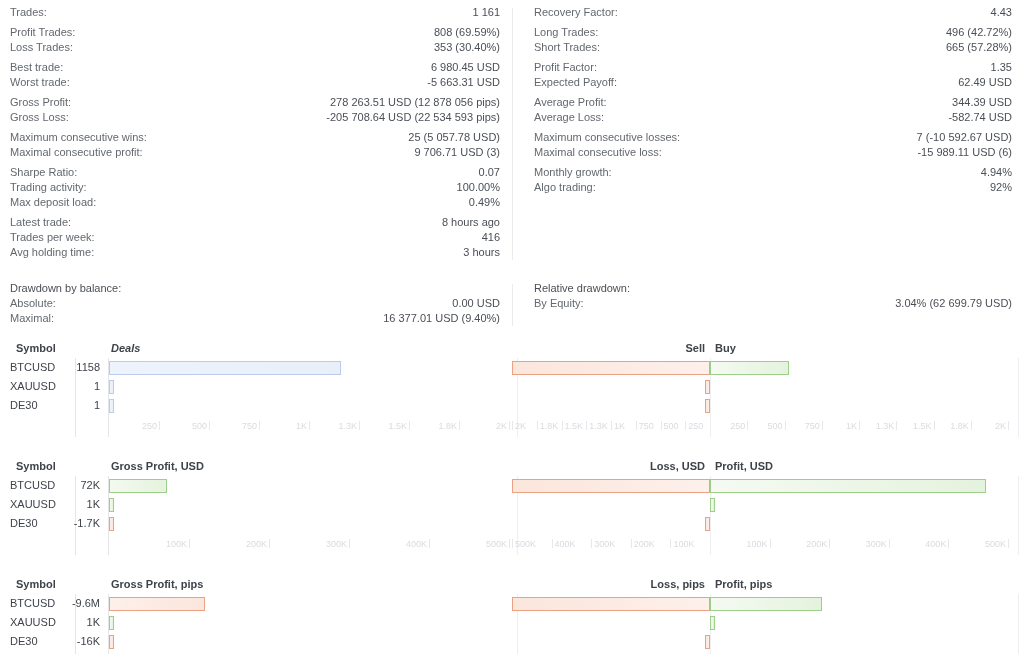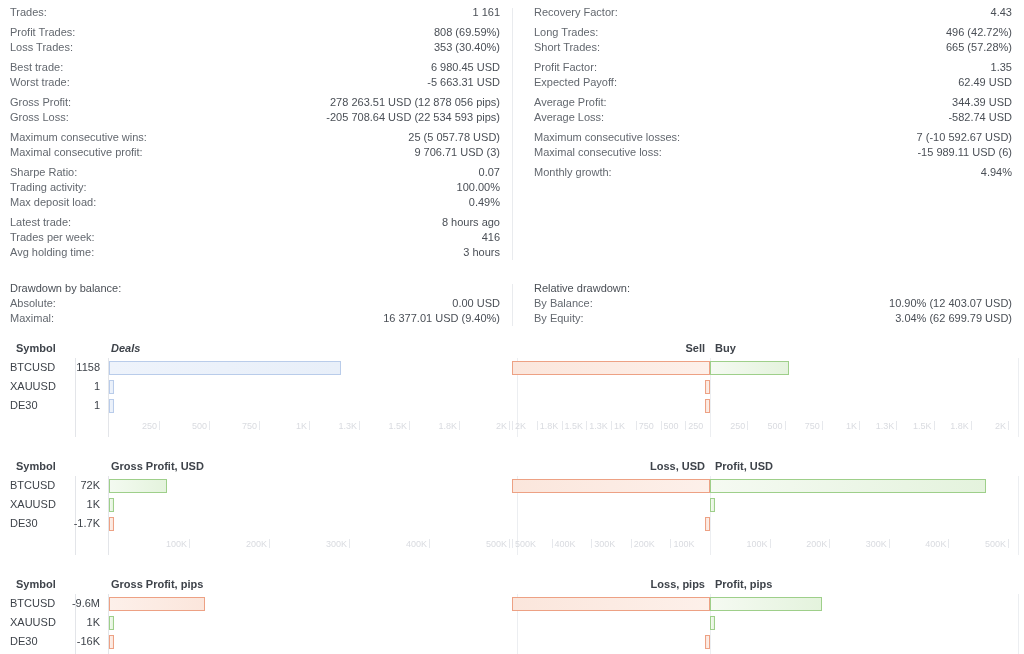--- a/index.html
+++ b/index.html
@@ -180,20 +180,24 @@
       </div>
       <div class="srow">
         <span class="lbl">Maximal consecutive loss:</span>
         <span class="val red">-15 989.11 USD (6)</span>
       </div>
       <div class="gap"></div>
       <div class="srow">
         <span class="lbl">Monthly growth:</span>
         <span class="val blue">4.94%</span>
       </div>
+      <div class="srow">
+        <span class="lbl">Algo trading:</span>
+        <span class="val grey">92%</span>
+      </div>
     </div>
 </div>
 
 <div class="dd-wrap">
   <div class="dd-col left">
     <div class="dd-title">Drawdown by balance:</div>
     <div id="dd-left">
         <div class="srow">
           <span class="lbl">Absolute:</span>
           <span class="val grey">0.00 USD</span>
@@ -201,24 +205,20 @@
         <div class="srow">
           <span class="lbl">Maximal:</span>
           <span class="val red">16 377.01 USD (9.40%)</span>
         </div>
       </div>
   </div>
   <div class="dd-col right">
     <div class="col-divider"></div>
     <div class="dd-title">Relative drawdown:</div>
     <div id="dd-right">
-        <div class="srow">
-          <span class="lbl">By Balance:</span>
-          <span class="val grey">10.90% (12 403.07 USD)</span>
-        </div>
         <div class="srow">
           <span class="lbl">By Equity:</span>
           <span class="val grey">3.04% (62 699.79 USD)</span>
         </div>
       </div>
   </div>
 </div>
 
 <div id="charts">
     <div class="chart-section">

